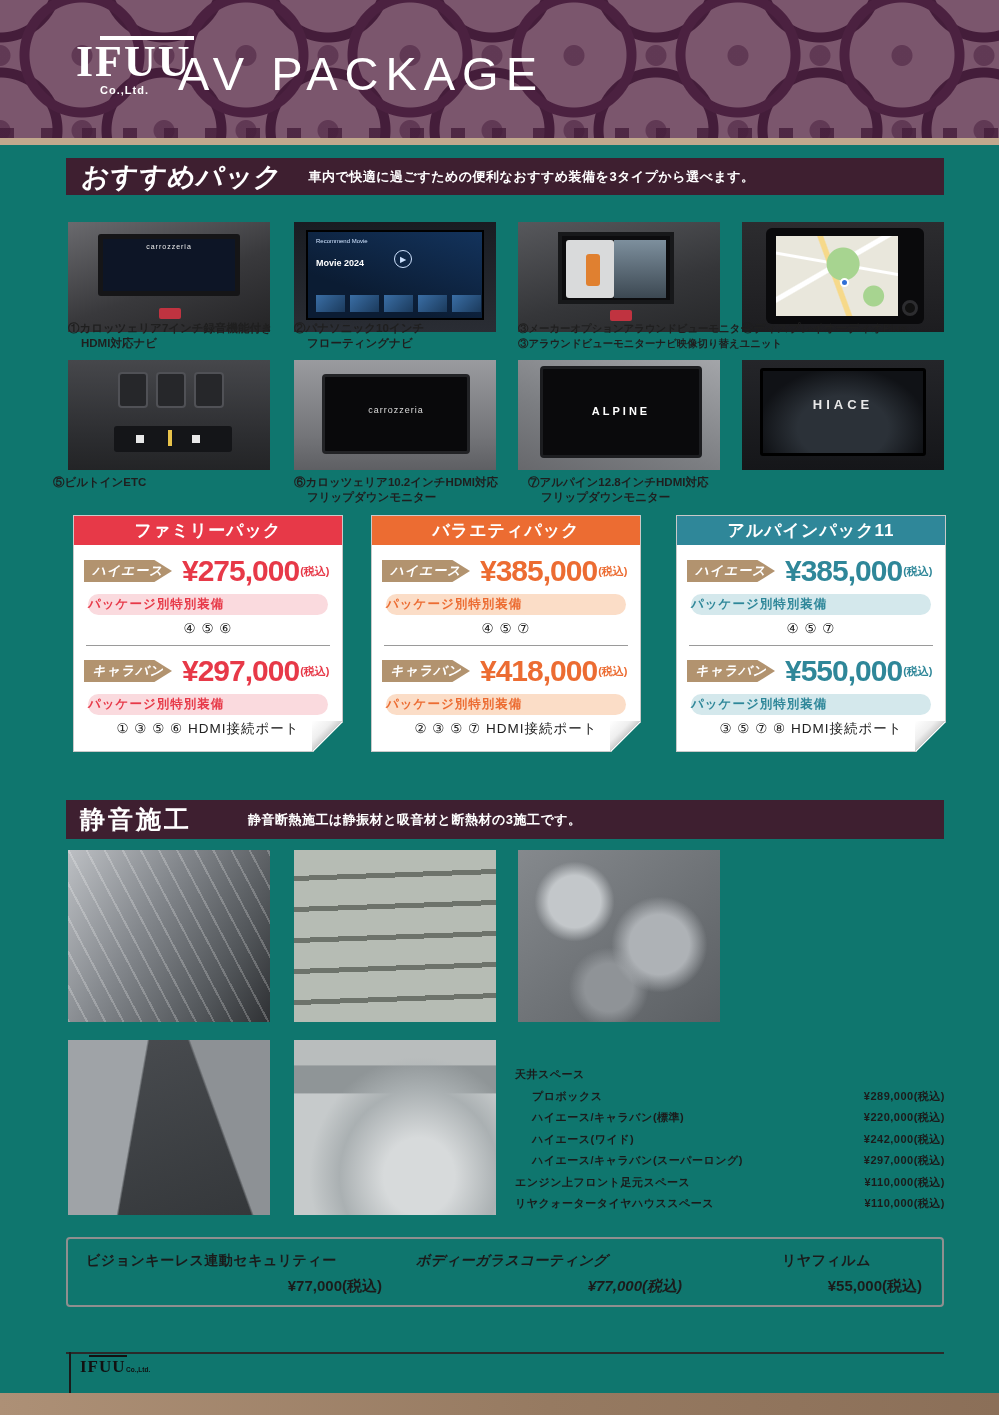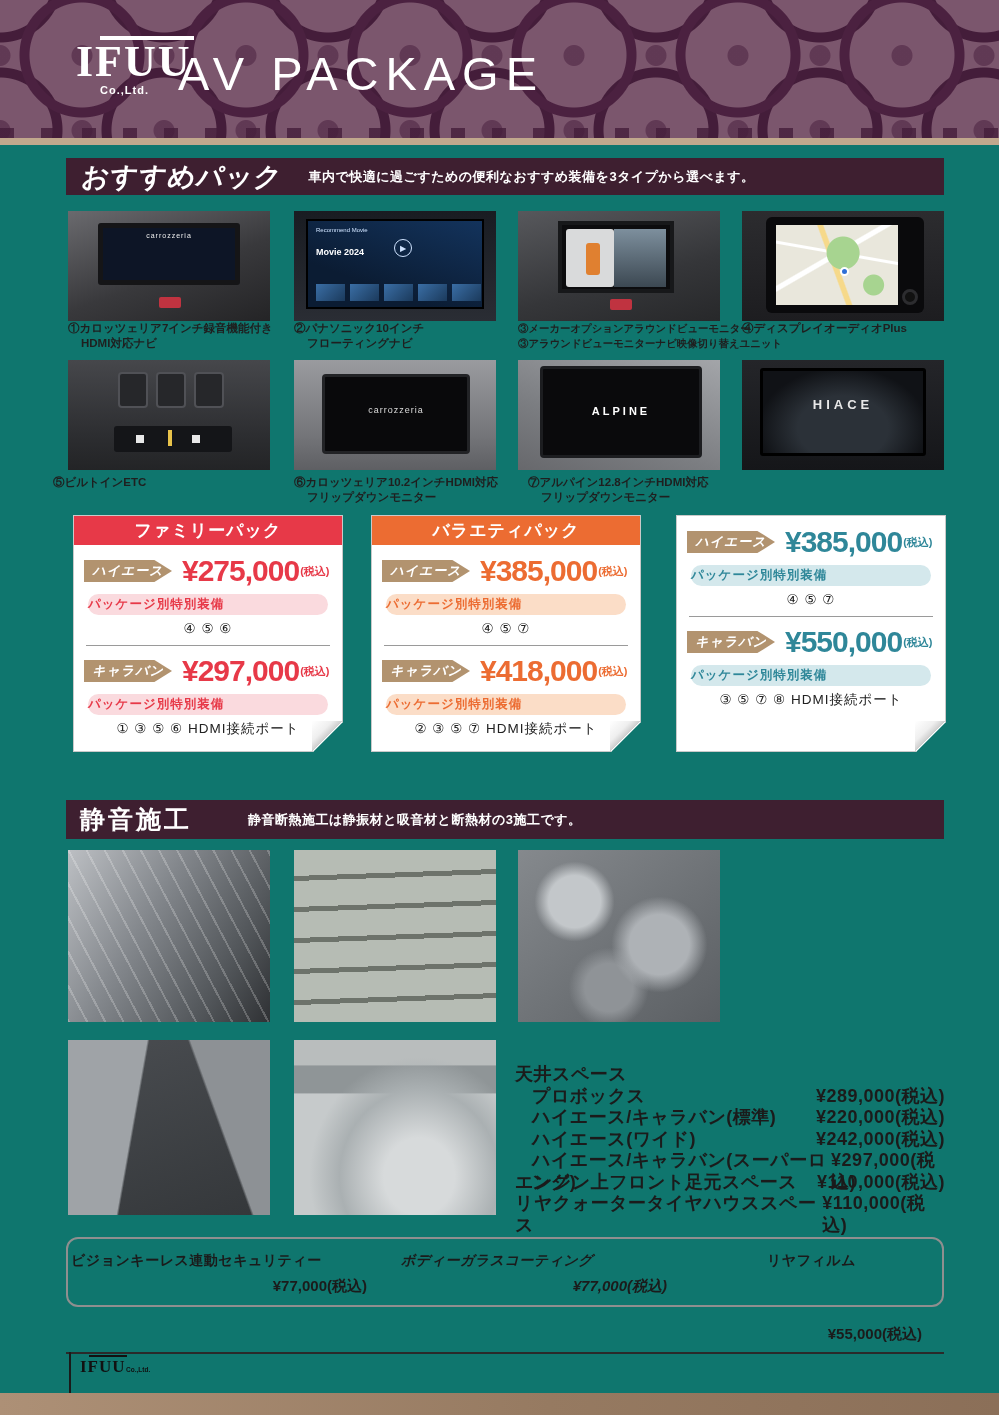--- a/index.html
+++ b/index.html
@@ -32,21 +32,21 @@
     display:flex; align-items:center; }
   .secbar1 { top:158px; height:37px; }
   .secbar2 { top:800px; height:39px; }
   .secbar .t1 { font-size:27px; font-weight:bold; transform:skewX(-8deg); margin-left:16px; letter-spacing:1px; }
   .secbar .t2 { font-size:25px; font-weight:bold; margin-left:14px; letter-spacing:3px; }
   .secbar .sub { font-size:13px; font-weight:bold; margin-left:26px; letter-spacing:.5px; }
   .secbar2 .sub { margin-left:56px; }
 
   
   .photo { position:absolute; width:202px; height:110px; overflow:hidden; background:#3a3a3c; }
-  .rA { top:211px; } .rB { top:360px; }
+  .rA { top:222px; } .rB { top:360px; }
   .c1 { left:68px; } .c2 { left:294px; } .c3 { left:518px; } .c4 { left:742px; }
 
   .p-nav1 { background:linear-gradient(160deg,#6a6a6e,#39393c 55%,#242426); }
   .p-nav1 .screen { position:absolute; left:30px; top:12px; width:142px; height:62px; background:#0d1526;
     border:5px solid #151517; border-radius:3px; }
   .p-nav1 .brand { position:absolute; left:0; right:0; top:4px; text-align:center; color:#eee; font-size:7px; letter-spacing:1px; }
   .p-nav1 .redbtn { position:absolute; left:91px; top:86px; width:22px; height:11px; background:#c03340; border-radius:2px; }
 
   .p-nav2 { background:linear-gradient(180deg,#191c22,#2a2d34); }
   .p-nav2 .screen { position:absolute; left:12px; top:8px; width:178px; height:90px;
@@ -156,32 +156,32 @@
   .sp5 { background:
       linear-gradient(100deg, #9fa3a7 0 34%, transparent 35%),
       linear-gradient(250deg, #8d9195 0 30%, transparent 31%),
       linear-gradient(160deg,#4a4d51,#34373a); }
   .sp6 { background:
       radial-gradient(ellipse at 62% 78%, #d7dadb 0 20%, #aab0b2 45%, transparent 62%),
       linear-gradient(180deg,#b9bdbd 0 14%, #8f9597 15% 30%, #c6cacb 31%),
       linear-gradient(105deg,#cfd3d4,#9aa0a2 50%,#b8bcbd); }
 
   
-  .pricelist { position:absolute; left:515px; top:1064px; width:430px; font-size:18px; font-weight:bold; color:#1b1b1b; }
+  .pricelist { position:absolute; left:515px; top:1064px; width:430px; font-size:11px; font-weight:bold; color:#1b1b1b; }
   .pl-row { display:flex; justify-content:space-between; height:21.5px; line-height:21.5px; letter-spacing:.5px; }
   .pl-row .lab.ind { padding-left:17px; }
   .pl-group { height:21.5px; line-height:21.5px; letter-spacing:.5px; }
 
   
   .extras { position:absolute; left:66px; top:1237px; width:878px; height:70px;
-    border:2px solid #8f8f8f; border-radius:12px; display:flex; padding:13px 18px 0 3px; }
+    border:2px solid #8f8f8f; border-radius:4px; display:flex; padding:13px 18px 0 18px; }
   .ex-col { display:flex; flex-direction:column; }
   .ex-col .lab { font-size:14px; font-weight:bold; color:#1b1b1b; letter-spacing:.5px; }
   .ex-col .pr { font-size:15px; font-weight:bold; color:#1b1b1b; margin-top:7px; text-align:right; padding-right:34px; }
-  .ex1 { width:330px; } .ex2 { width:300px;font-style:italic; } .ex3 { flex:1;gap:48px; }
+  .ex1 { width:330px; } .ex2 { width:300px;font-style:italic; } .ex3 { flex:1; }
   .ex3 .lab { padding-left:66px; } .ex3 .pr { padding-right:2px; }
 
   
   .foot-hline { position:absolute; left:66px; top:1352px; width:878px; height:2px; background:#2a2a2a; }
   .foot-vline { position:absolute; left:69px; top:1352px; width:2px; height:63px; background:#1a1a1a; }
   .foot-logo { position:absolute; left:80px; top:1357px; color:#111;
     font-family:"Liberation Serif", serif; font-weight:bold; font-size:17px; letter-spacing:1px; }
   .foot-logo::before { content:""; position:absolute; left:9px; right:-1px; top:-2px; height:2px; background:#111; }
   .foot-logo-sub { position:absolute; left:126px; top:1366px; color:#111; font-size:6.5px; font-weight:bold; }
   .foot-bar { position:absolute; left:0; top:1393px; width:999px; height:22px;
@@ -335,20 +335,21 @@
         <span class="price">¥418,000</span>
         <span class="tax">(税込)</span>
       </div>
       <div class="pill">パッケージ別特別装備</div>
       <div class="equip">② ③ ⑤ ⑦ HDMI接続ポート</div>
     </div>
     <div class="fold"></div>
   </div>
 
   <div class="pack pack3 pk-teal">
+    <div class="pack-header">アルパインパック11</div>
     <div class="pack-body">
       <div class="prow-top">
         <span class="badge">ハイエース</span>
         <span class="price">¥385,000</span>
         <span class="tax">(税込)</span>
       </div>
       <div class="pill">パッケージ別特別装備</div>
       <div class="equip">④ ⑤ ⑦</div>
       <div class="pdivider"></div>
       <div class="prow-top">

